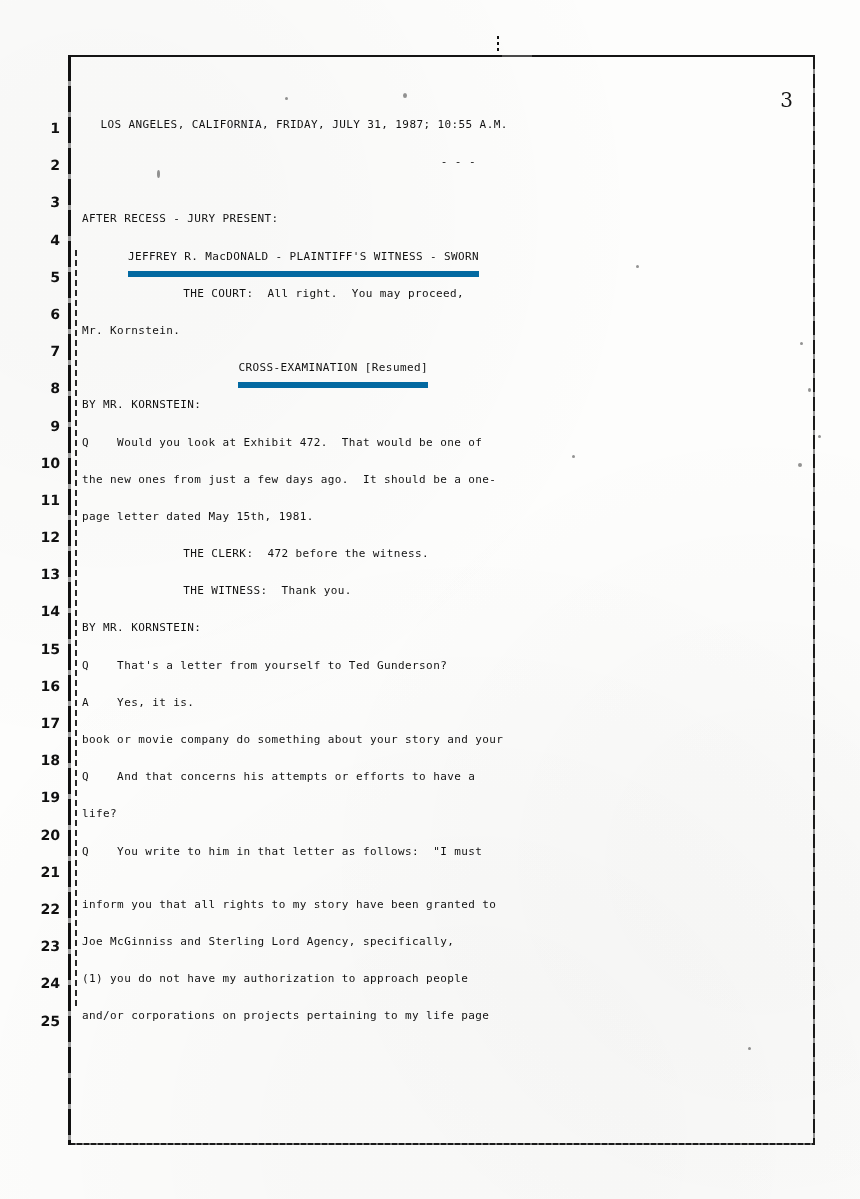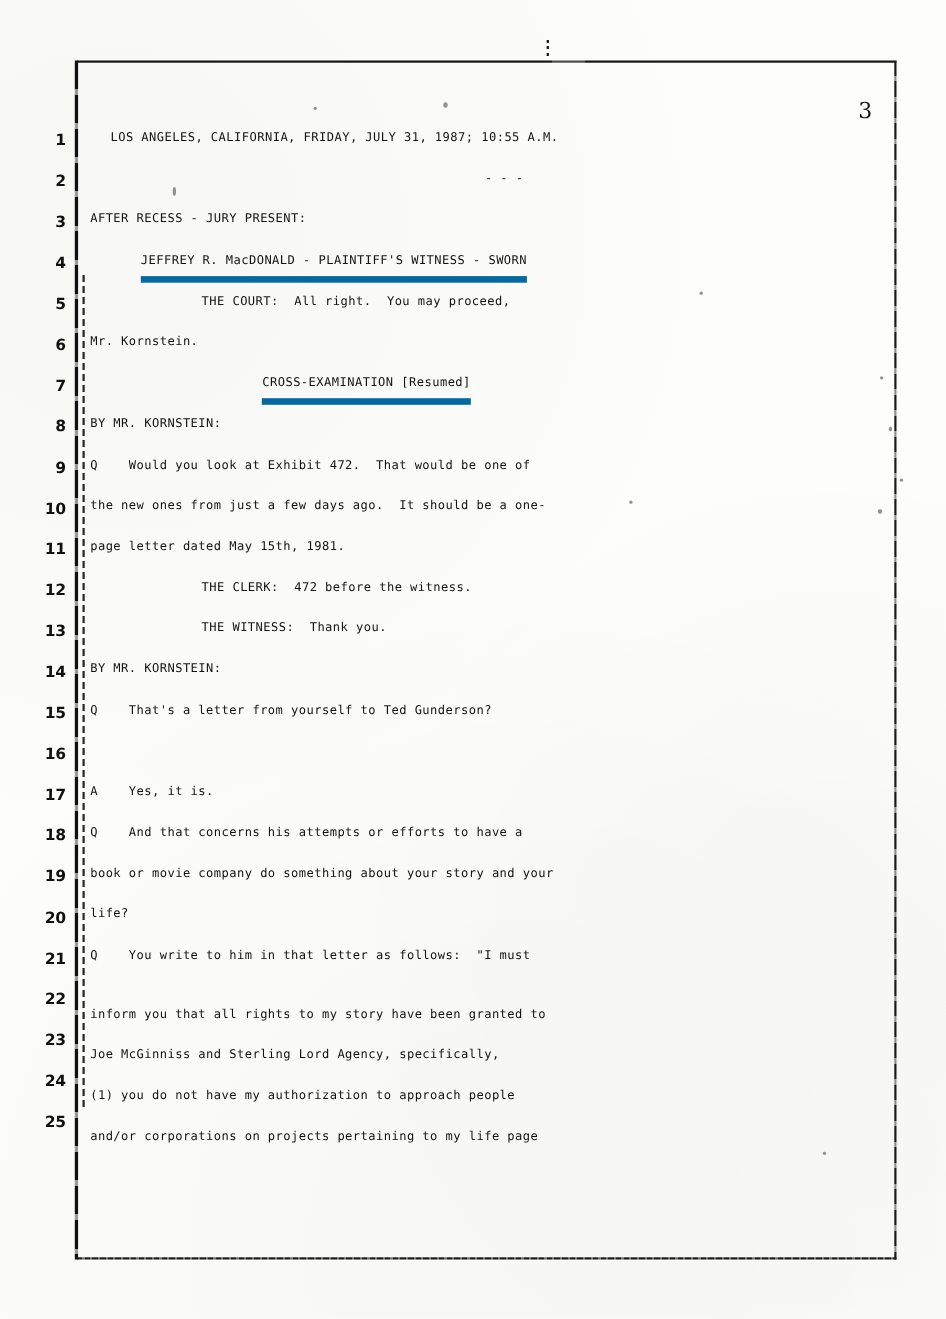--- a/index.html
+++ b/index.html
@@ -191,36 +191,36 @@
       <div class="line-number">21</div>
       <div class="line-number">22</div>
       <div class="line-number">23</div>
       <div class="line-number">24</div>
       <div class="line-number">25</div>
     </div>
 
   <div id="transcript-body">
       <div class="transcript-line" style="padding-left: 18.4px;"><span class="txt">LOS ANGELES, CALIFORNIA, FRIDAY, JULY 31, 1987; 10:55 A.M.</span></div>
       <div class="transcript-line" style="padding-left: 358.8px;"><span class="txt">- - -</span></div>
-      <div class="transcript-line" style="padding-left: 0px;"><span class="txt">AFTER RECESS - JURY PRESENT:</span></div>
+      <div class="transcript-line" style="padding-left: 0px; margin-top: 20px;"><span class="txt">AFTER RECESS - JURY PRESENT:</span></div>
       <div class="transcript-line u" style="padding-left: 46px;"><span class="txt">JEFFREY R. MacDONALD - PLAINTIFF'S WITNESS - SWORN</span></div>
       <div class="transcript-line" style="padding-left: 101.2px;"><span class="txt">THE COURT:  All right.  You may proceed,</span></div>
       <div class="transcript-line" style="padding-left: 0px;"><span class="txt">Mr. Kornstein.</span></div>
       <div class="transcript-line u" style="padding-left: 156.4px;"><span class="txt">CROSS-EXAMINATION [Resumed]</span></div>
       <div class="transcript-line" style="padding-left: 0px;"><span class="txt">BY MR. KORNSTEIN:</span></div>
       <div class="transcript-line" style="padding-left: 0px;"><span class="txt">Q    Would you look at Exhibit 472.  That would be one of</span></div>
       <div class="transcript-line" style="padding-left: 0px;"><span class="txt">the new ones from just a few days ago.  It should be a one-</span></div>
       <div class="transcript-line" style="padding-left: 0px;"><span class="txt">page letter dated May 15th, 1981.</span></div>
       <div class="transcript-line" style="padding-left: 101.2px;"><span class="txt">THE CLERK:  472 before the witness.</span></div>
       <div class="transcript-line" style="padding-left: 101.2px;"><span class="txt">THE WITNESS:  Thank you.</span></div>
       <div class="transcript-line" style="padding-left: 0px;"><span class="txt">BY MR. KORNSTEIN:</span></div>
       <div class="transcript-line" style="padding-left: 0px;"><span class="txt">Q    That's a letter from yourself to Ted Gunderson?</span></div>
-      <div class="transcript-line" style="padding-left: 0px; margin-top: 37px;"><span class="txt">A    Yes, it is.</span></div>
+      <div class="transcript-line" style="padding-left: 0px;"><span class="txt">A    Yes, it is.</span></div>
+      <div class="transcript-line" style="padding-left: 0px;"><span class="txt">book or movie company do something about your story and your</span></div>
       <div class="transcript-line" style="padding-left: 0px;"><span class="txt">Q    And that concerns his attempts or efforts to have a</span></div>
-      <div class="transcript-line" style="padding-left: 0px;"><span class="txt">book or movie company do something about your story and your</span></div>
       <div class="transcript-line" style="padding-left: 0px;"><span class="txt">life?</span></div>
       <div class="transcript-line" style="padding-left: 0px;"><span class="txt">Q    You write to him in that letter as follows:  "I must</span></div>
       <div class="transcript-line" style="padding-left: 0px; margin-top: 16px;"><span class="txt">inform you that all rights to my story have been granted to</span></div>
       <div class="transcript-line" style="padding-left: 0px;"><span class="txt">Joe McGinniss and Sterling Lord Agency, specifically,</span></div>
       <div class="transcript-line" style="padding-left: 0px;"><span class="txt">(1) you do not have my authorization to approach people</span></div>
       <div class="transcript-line" style="padding-left: 0px;"><span class="txt">and/or corporations on projects pertaining to my life page</span></div>
     </div>
 
   <div class="speck" style="left:285px;top:97px;width:3px;height:3px;"></div>
   <div class="speck" style="left:403px;top:93px;width:4px;height:5px;"></div>

